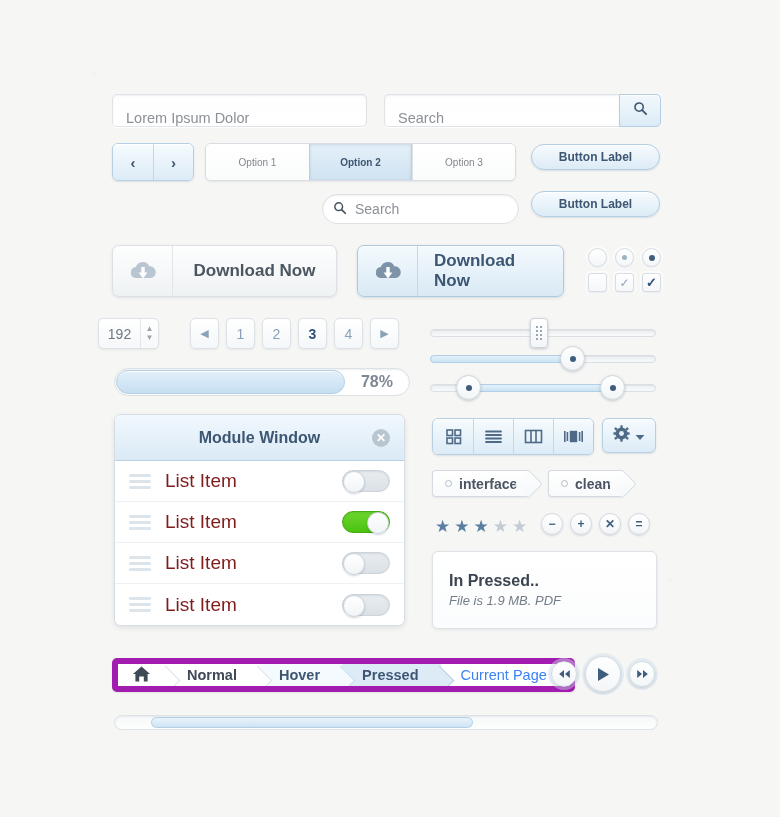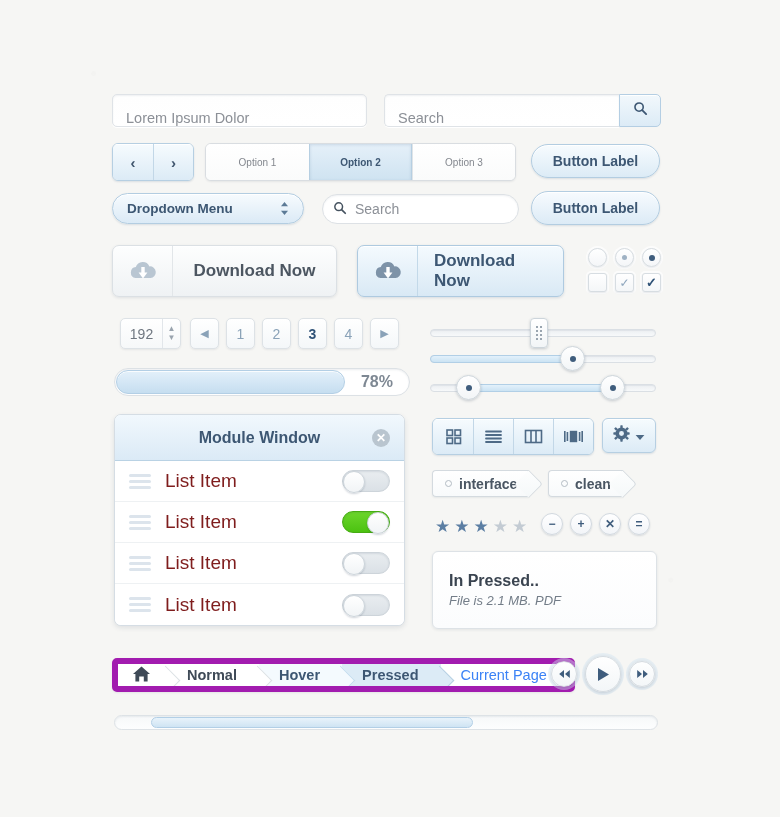--- a/index.html
+++ b/index.html
@@ -63,24 +63,24 @@
   .seg .s + .s { border-left:1px solid #e0e4e7; }
   .seg .s.on {
     background:linear-gradient(#e5f0f9,#cfe3f1);
     color:#3d5773; font-weight:bold;
     border-left:1px solid #b6cfe2; border-right:1px solid #b6cfe2;
     box-shadow:0 1px 3px rgba(30,70,110,.14) inset;
   }
 
   .btn-label {
     display:flex; align-items:center; justify-content:center;
-    height:34px; padding:4px 17px; border-radius:17px;
+    height:26px; padding:4px 17px; border-radius:17px;
     background:linear-gradient(#f7fbfe,#dcebf6);
     border:1px solid #b3cde1;
-    color:#3d5773; font-size:14px; font-weight:bold;
+    color:#3d5773; font-size:12px; font-weight:bold;
     box-shadow:0 1px 0 rgba(255,255,255,.95) inset, 0 1px 2px rgba(20,60,100,.12);
   }
   #bl1 { position:absolute; left:531px; top:144px; width:129px; }
   #bl2 { position:absolute; left:531px; top:191px; width:129px; }
 
   
   .dd { position:absolute; left:112px; top:193px;
     width:192px; height:31px; border-radius:16px;
     background:linear-gradient(#f7fbfe,#dbeaf6);
     border:1px solid #b3cde1;
@@ -122,21 +122,21 @@
     box-shadow:0 1px 2px rgba(30,50,80,.10), 0 0 0 2px rgba(255,255,255,.7);
   }
   .rad { border-radius:50%; }
   .chk { border-radius:3px; }
   .dotS { width:5px; height:5px; border-radius:50%; background:#9fb2c4; }
   .dotD { width:6px; height:6px; border-radius:50%; background:#3f5d7d; }
   .tickS { color:#8ea6bd; font-size:12px; }
   .tickD { color:#2f5277; font-size:13px; font-weight:bold; }
 
   
-  .stepper { position:absolute; left:120px; top:318px; display:flex;
+  .stepper { position:absolute; left:98px; top:318px; display:flex;
     border:1px solid #dde2e6; border-radius:5px; background:linear-gradient(#fff,#f6f8f9);
     box-shadow:0 1px 2px rgba(20,40,70,.08); height:31px; }
   .stepper .v { width:41px; display:flex; align-items:center; justify-content:center;
      font-size:14px; color:#6f7780; }
   .stepper .ar { width:18px; border-left:1px solid #e2e6ea;
      display:flex; flex-direction:column; align-items:center; justify-content:center; gap:3px; }
   .stepper .ar span { font-size:8px; color:#9aa4ae; line-height:6px; }
 
   
   .pg { position:absolute; left:190px; top:318px; display:flex; gap:7px; }
@@ -317,29 +317,20 @@
 
   <div class="seg">
     <div class="s">Option 1</div>
     <div class="s on">Option 2</div>
     <div class="s">Option 3</div>
   </div>
 
   <div class="btn-label" id="bl1">Button Label</div>
   <div class="btn-label" id="bl2">Button Label</div>
 
-  <div class="dd">
-    <span>Dropdown Menu</span>
-    <span class="updown">
-      <svg width="9" height="15" viewBox="0 0 9 15">
-          <path d="M4.5 1 L8 5.2 L1 5.2 Z" fill="#5c7a96"></path>
-          <path d="M4.5 14 L8 9.8 L1 9.8 Z" fill="#5c7a96"></path>
-        </svg>
-    </span>
-  </div>
 
   <div class="searchpill">
     <span>
       <svg width="14" height="14" viewBox="0 0 16 16">
           <circle cx="6.5" cy="6.5" r="4.4" fill="none" stroke="#45525f" stroke-width="1.7"></circle>
           <line x1="9.8" y1="9.8" x2="14" y2="14" stroke="#45525f" stroke-width="2" stroke-linecap="round"></line>
         </svg>
     </span>
     <span>Search</span>
   </div>
@@ -579,21 +570,21 @@
   <div class="circs">
     <div class="c">−</div>
     <div class="c">+</div>
     <div class="c">✕</div>
     <div class="c">=</div>
   </div>
 
   <div class="card">
     <div>
       <div class="t1">In Pressed..</div>
-      <div class="t2">File is 2.1 MB. PDF</div>
+      <div class="t2">File is 1.9 MB. PDF</div>
     </div>
   </div>
 
   <div class="bc">
     <div class="crumb home">
       <span>
         <svg width="19" height="18" viewBox="0 0 19 18">
             <path d="M9.5 1.5 L18 9 L15.6 9 L15.6 16.5 L11.8 16.5 L11.8 11.5 L7.2 11.5 L7.2 16.5 L3.4 16.5 L3.4 9 L1 9 Z" fill="#3f4a57"></path>
           </svg>
       </span>

